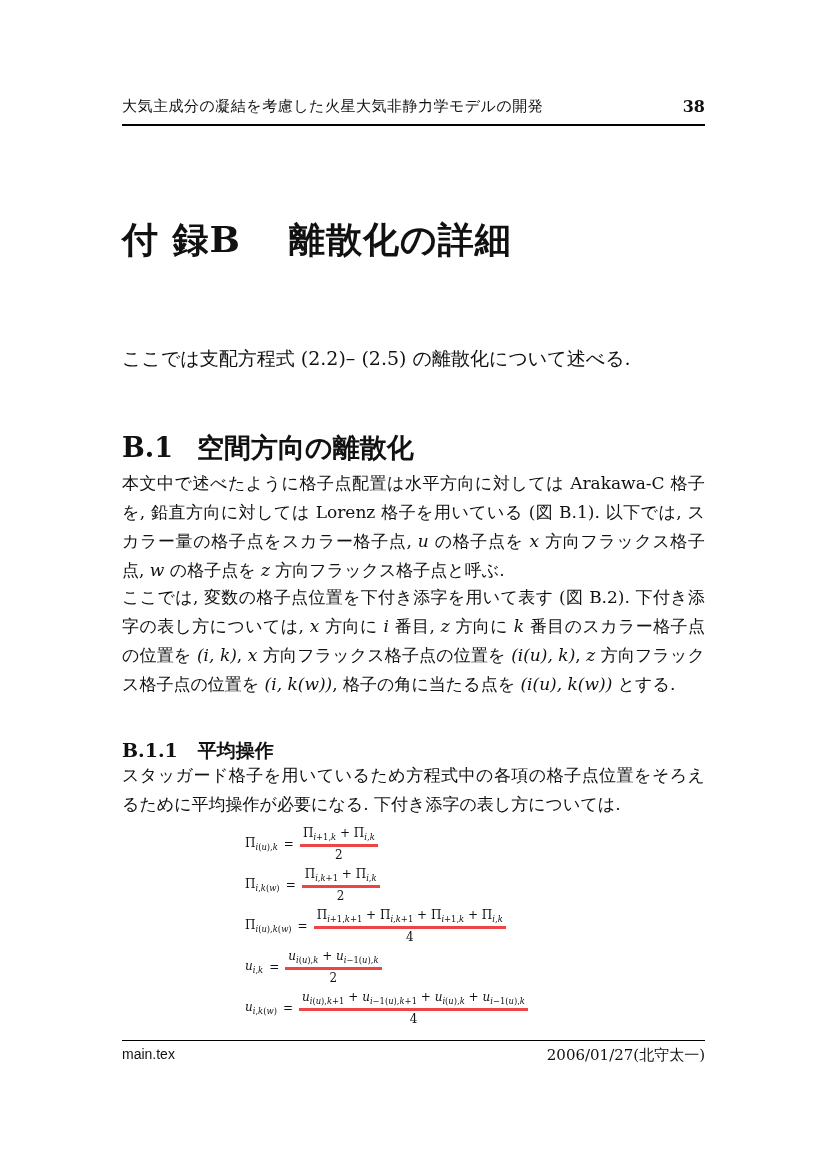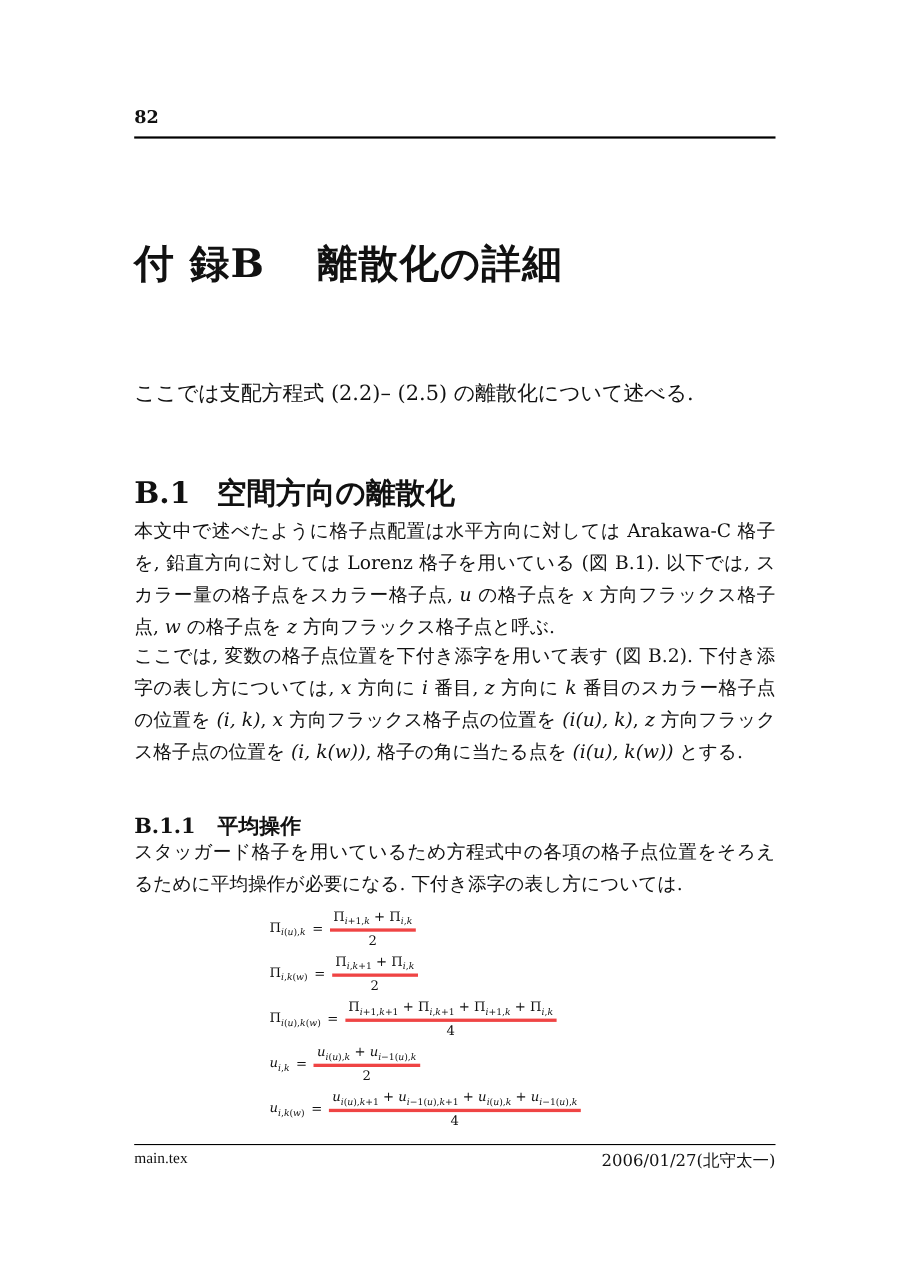--- a/index.html
+++ b/index.html
@@ -37,27 +37,28 @@
   #equations-block{top:824px;left:245px;width:460px;font-size:12px;}
   .eq-row{display:flex;align-items:center;margin-bottom:1px;min-height:40px;}
   .eqsign{padding:0 6px;}
   .frac{display:inline-block;text-align:center;vertical-align:middle;}
   .frac .num{display:block;border-bottom:3px solid #ef4444;padding:0 3px 2px;line-height:1.2;}
   .frac .den{display:block;padding-top:1px;line-height:1.2;}
   .sub{font-size:0.7em;vertical-align:-0.4em;letter-spacing:0;}
   
   #footer-rule{top:1040px;height:1px;background:#000;}
   #footer-row{top:1046px;display:flex;justify-content:space-between;font-size:15px;}
-  #footer-left{font-family:Liberation Serif, serif;font-size:14px;}
+  #footer-left{font-family:Liberation Sans, sans-serif;font-size:14px;}
 </style>
 </head>
 <body>
 
 <div class="abs content-x" id="header-row">
-  <span id="page-number">82</span>
+  <span id="header-title">大気主成分の凝結を考慮した火星大気非静力学モデルの開発</span>
+  <span id="page-number">38</span>
 </div>
 <div class="abs content-x" id="header-rule"></div>
 
 <div class="abs content-x" id="chapter-heading">
   <span>付 録B</span><span class="gap"></span><span>離散化の詳細</span>
 </div>
 
 <div class="abs content-x body-par" id="intro-paragraph"><span class="jp">ここでは支配方程式 </span><span class="rm">(2.2)– (2.5)</span><span class="jp"> の離散化について述べる.</span></div>
 
 <div class="abs content-x" id="section-b1">

